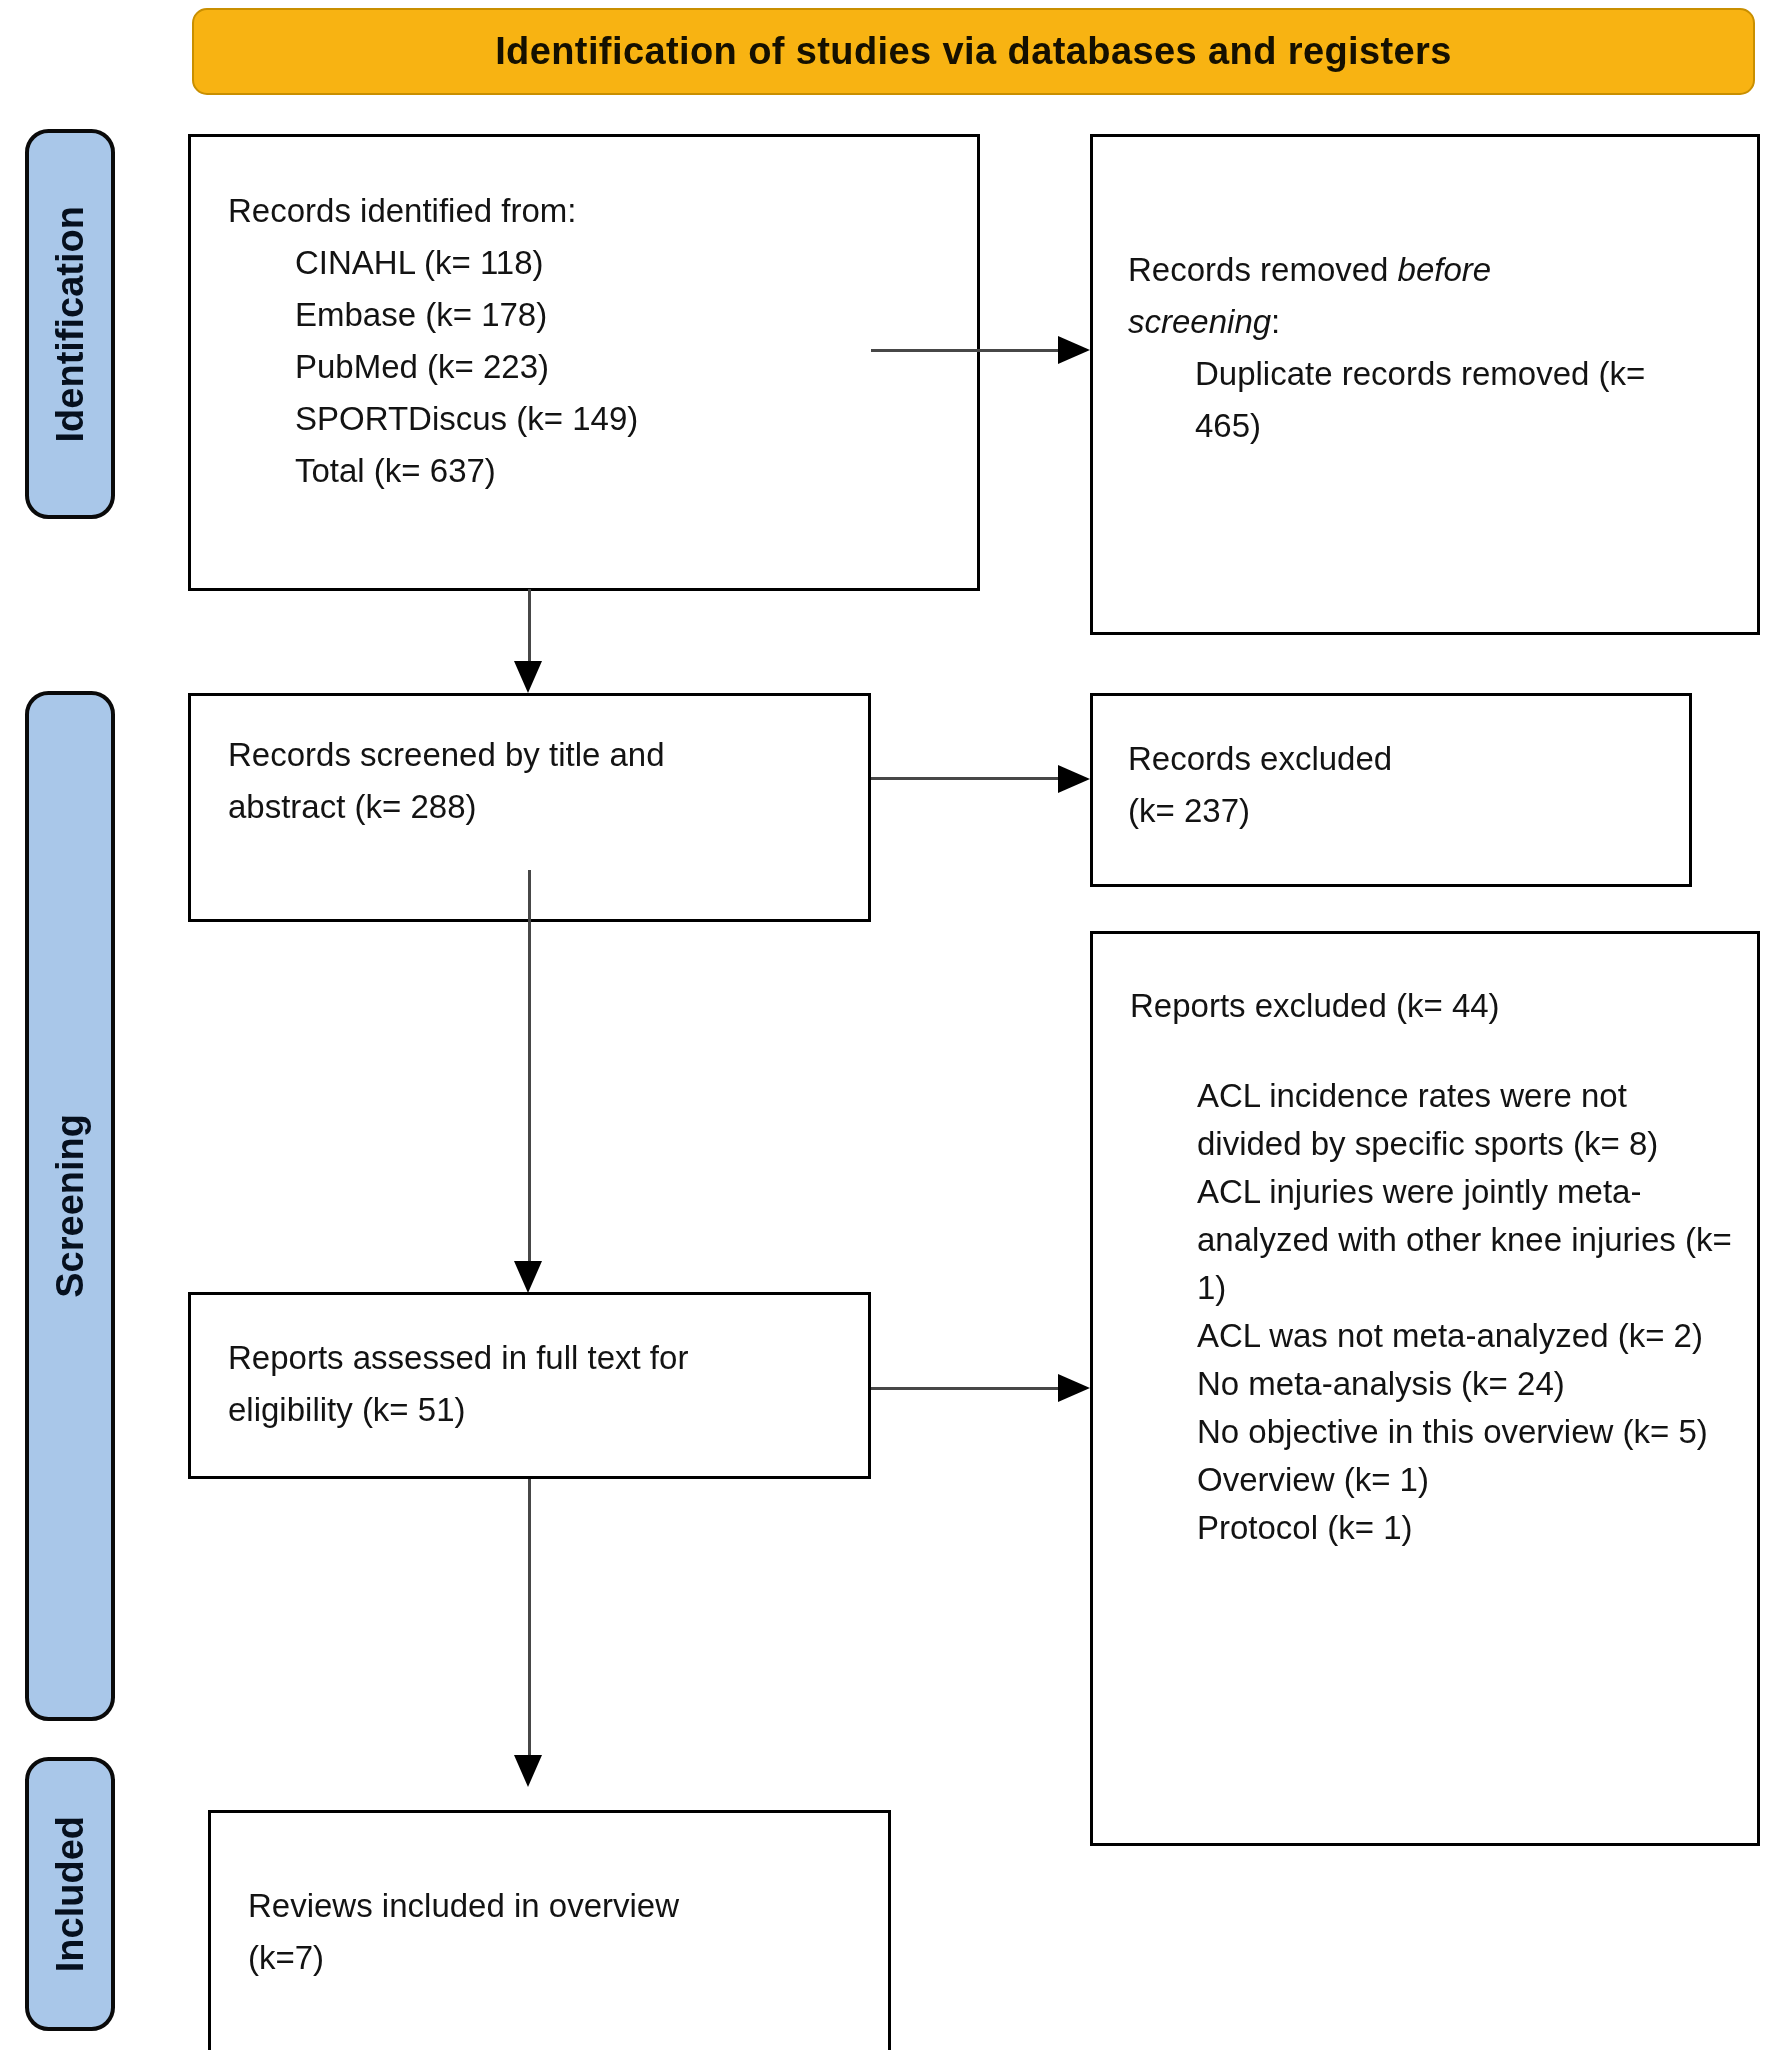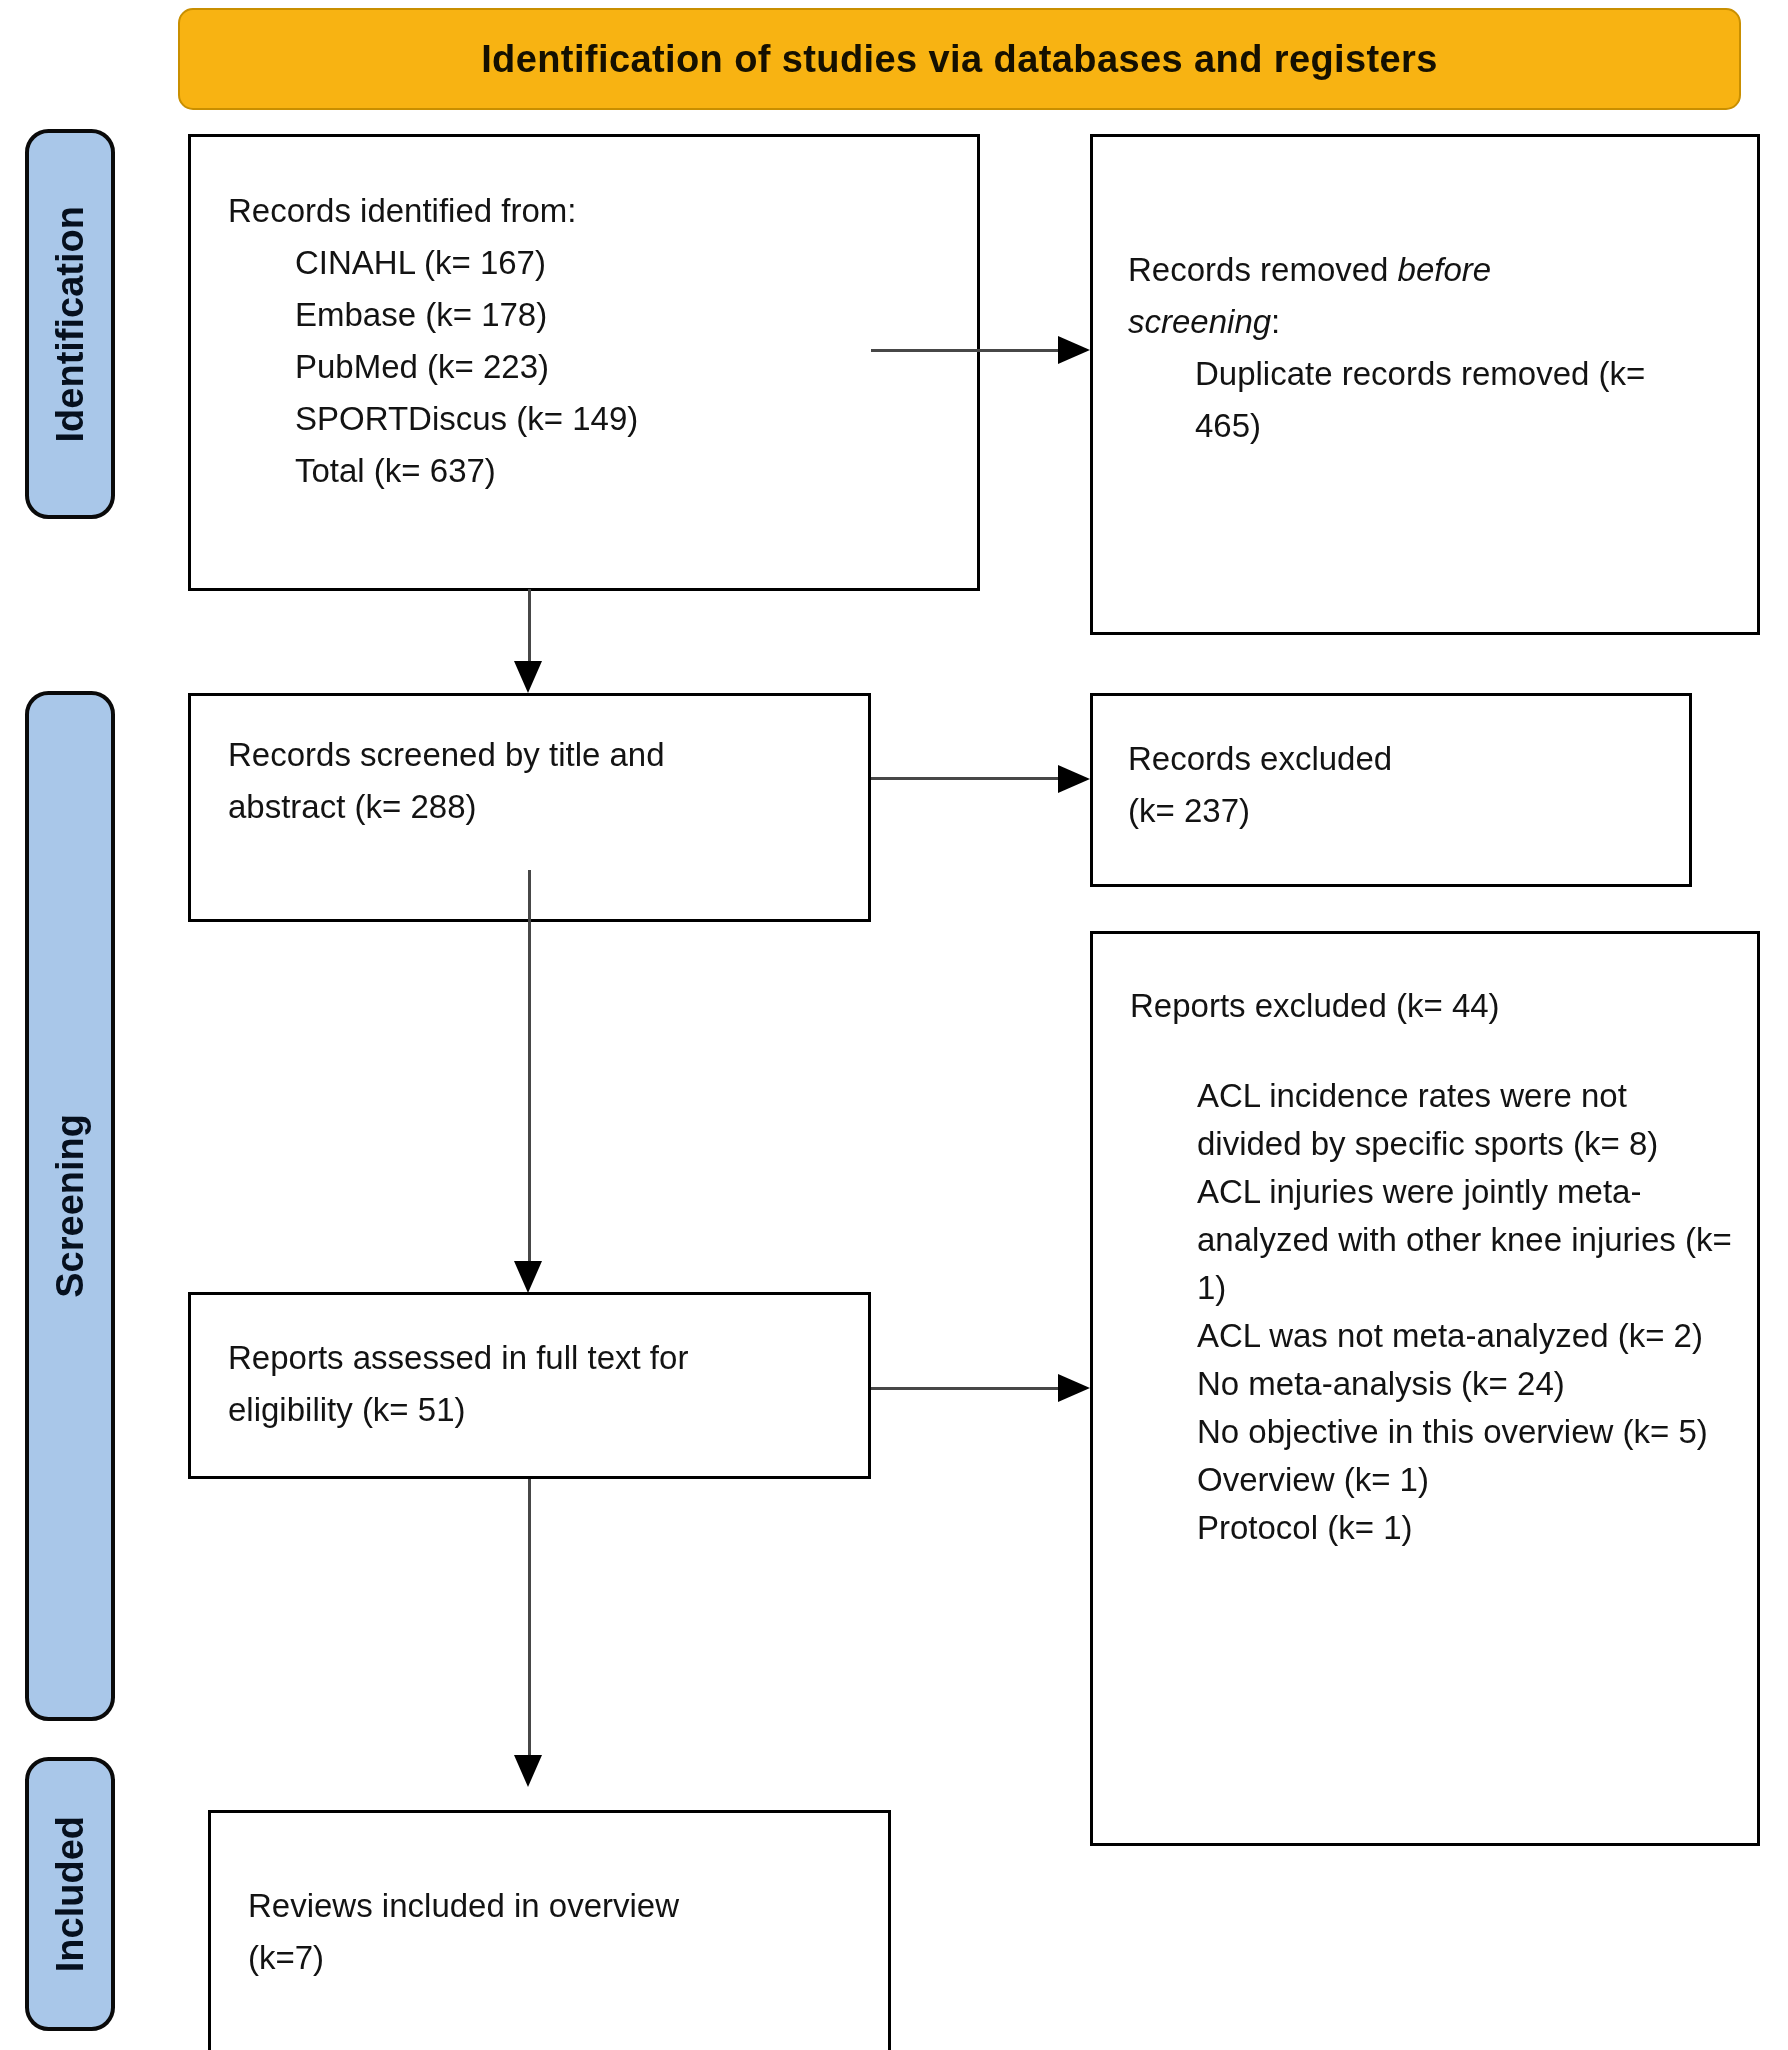--- a/index.html
+++ b/index.html
@@ -10,21 +10,21 @@
     --border:#000000;
   }
   html,body{margin:0;padding:0;background:#ffffff;}
   body{
     width:1788px;height:2050px;position:relative;overflow:hidden;
     font-family:"Liberation Sans","DejaVu Sans",sans-serif;
     color:#111111;
   }
   
   .banner{
-    position:absolute;left:178px;top:8.3px;width:1563px;height:102px;
+    position:absolute;left:192px;top:8.3px;width:1563px;height:87px;
     background:var(--banner-fill);
     border:2.5px solid var(--banner-border);
     border-radius:15px;
     display:flex;align-items:center;justify-content:center;
     box-sizing:border-box;
   }
   .banner span{font-size:38px;font-weight:bold;color:#151000;letter-spacing:0.4px;}
   
   .stage{
     position:absolute;left:25px;width:90px;
@@ -89,21 +89,21 @@
   </div>
   <div class="stage" id="stage-screening">
     <span class="vtext">Screening</span>
   </div>
   <div class="stage" id="stage-included">
     <span class="vtext">Included</span>
   </div>
 
   <div class="box" id="box-records-identified">
     <div>Records identified from:</div>
-    <div class="indent">CINAHL (k= 167)</div>
+    <div class="indent">CINAHL (k= 118)</div>
     <div class="indent">Embase (k= 178)</div>
     <div class="indent">PubMed (k= 223)</div>
     <div class="indent">SPORTDiscus (k= 149)</div>
     <div class="indent">Total (k= 637)</div>
   </div>
 
   <div class="box" id="box-records-removed">
     <div class="narrow">
       <span>Records removed </span><em>before screening</em><span>:</span>
     </div>

